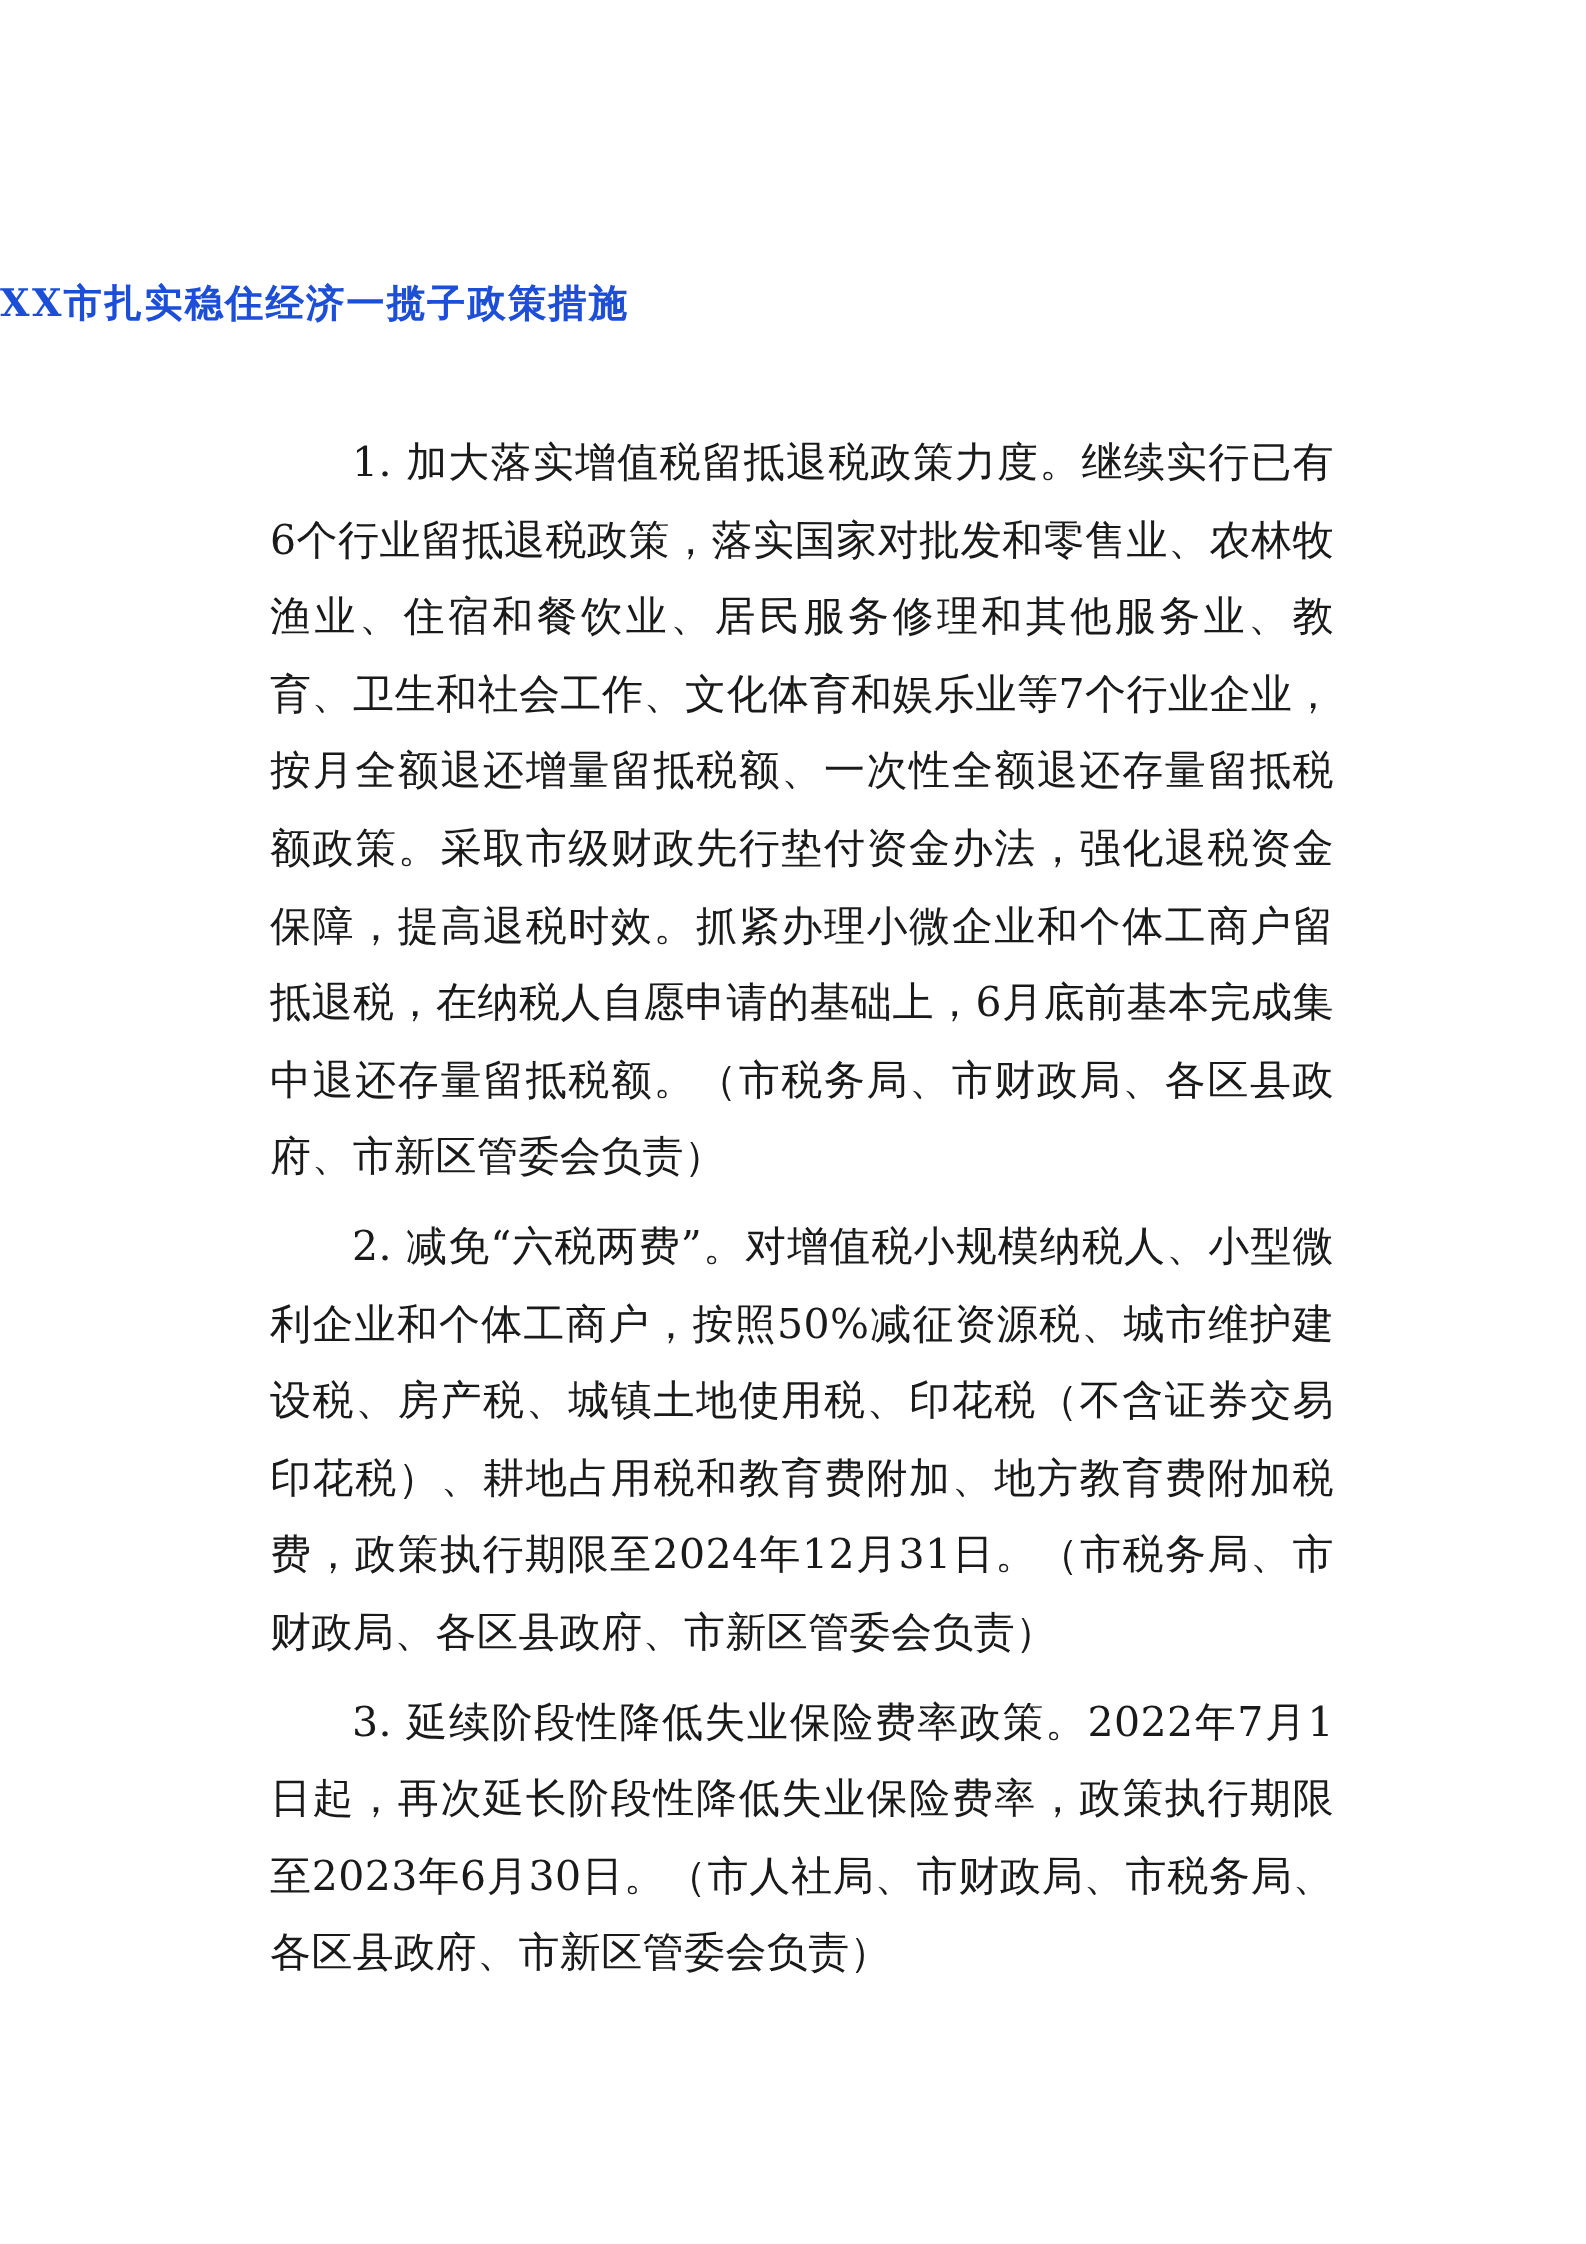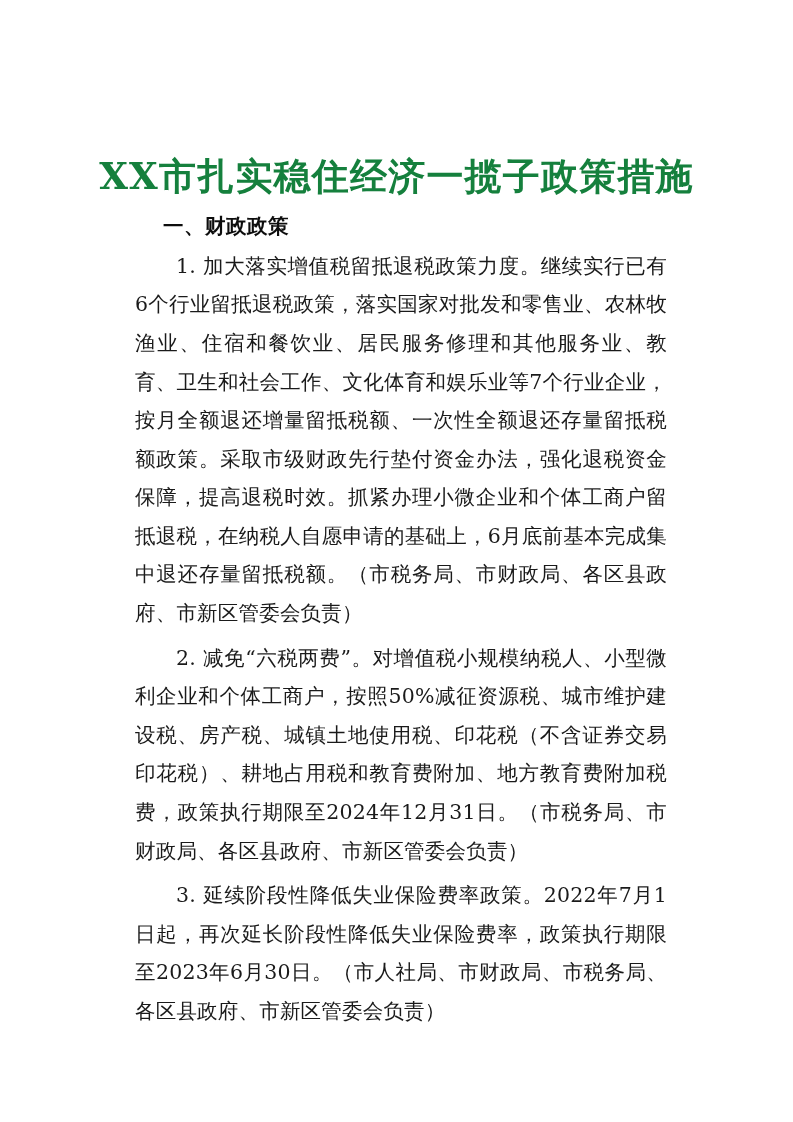--- a/index.html
+++ b/index.html
@@ -21,26 +21,26 @@
     height: 1122px;
     background: #ffffff;
     box-sizing: border-box;
   }
 
   .doc-title {
     position: absolute;
     left: 0;
     right: 0;
     top: 128px;
-    text-align: center;
+    text-align: left;
     font-family: "DejaVu Serif", "Liberation Serif", serif;
-    font-size: 37px;
+    font-size: 19px;
     font-weight: 700;
     letter-spacing: 1.2px;
-    color: #15803d;
+    color: #1d4ed8;
     line-height: 1.25;
   }
 
   .body-block {
     position: absolute;
     left: 135px;
     top: 212px;
     width: 532px;
   }
 
@@ -73,21 +73,20 @@
 </style>
 </head>
 <body>
 
 <div class="page">
 
   <h1 class="doc-title">XX市扎实稳住经济一揽子政策措施</h1>
 
   <div class="body-block">
 
-    <h2 class="section-heading">一、财政政策</h2>
 
     <p class="para">1. 加大落实增值税留抵退税政策力度。继续实行已有6个行业留抵退税政策，落实国家对批发和零售业、农林牧渔业、住宿和餐饮业、居民服务修理和其他服务业、教育、卫生和社会工作、文化体育和娱乐业等7个行业企业，按月全额退还增量留抵税额、一次性全额退还存量留抵税额政策。采取市级财政先行垫付资金办法，强化退税资金保障，提高退税时效。抓紧办理小微企业和个体工商户留抵退税，在纳税人自愿申请的基础上，6月底前基本完成集中退还存量留抵税额。（市税务局、市财政局、各区县政府、市新区管委会负责）</p>
 
     <p class="para">2. 减免“六税两费”。对增值税小规模纳税人、小型微利企业和个体工商户，按照50%减征资源税、城市维护建设税、房产税、城镇土地使用税、印花税（不含证券交易印花税）、耕地占用税和教育费附加、地方教育费附加税费，政策执行期限至2024年12月31日。（市税务局、市财政局、各区县政府、市新区管委会负责）</p>
 
     <p class="para">3. 延续阶段性降低失业保险费率政策。2022年7月1日起，再次延长阶段性降低失业保险费率，政策执行期限至2023年6月30日。（市人社局、市财政局、市税务局、各区县政府、市新区管委会负责）</p>
 
   </div>
 
 </div>

